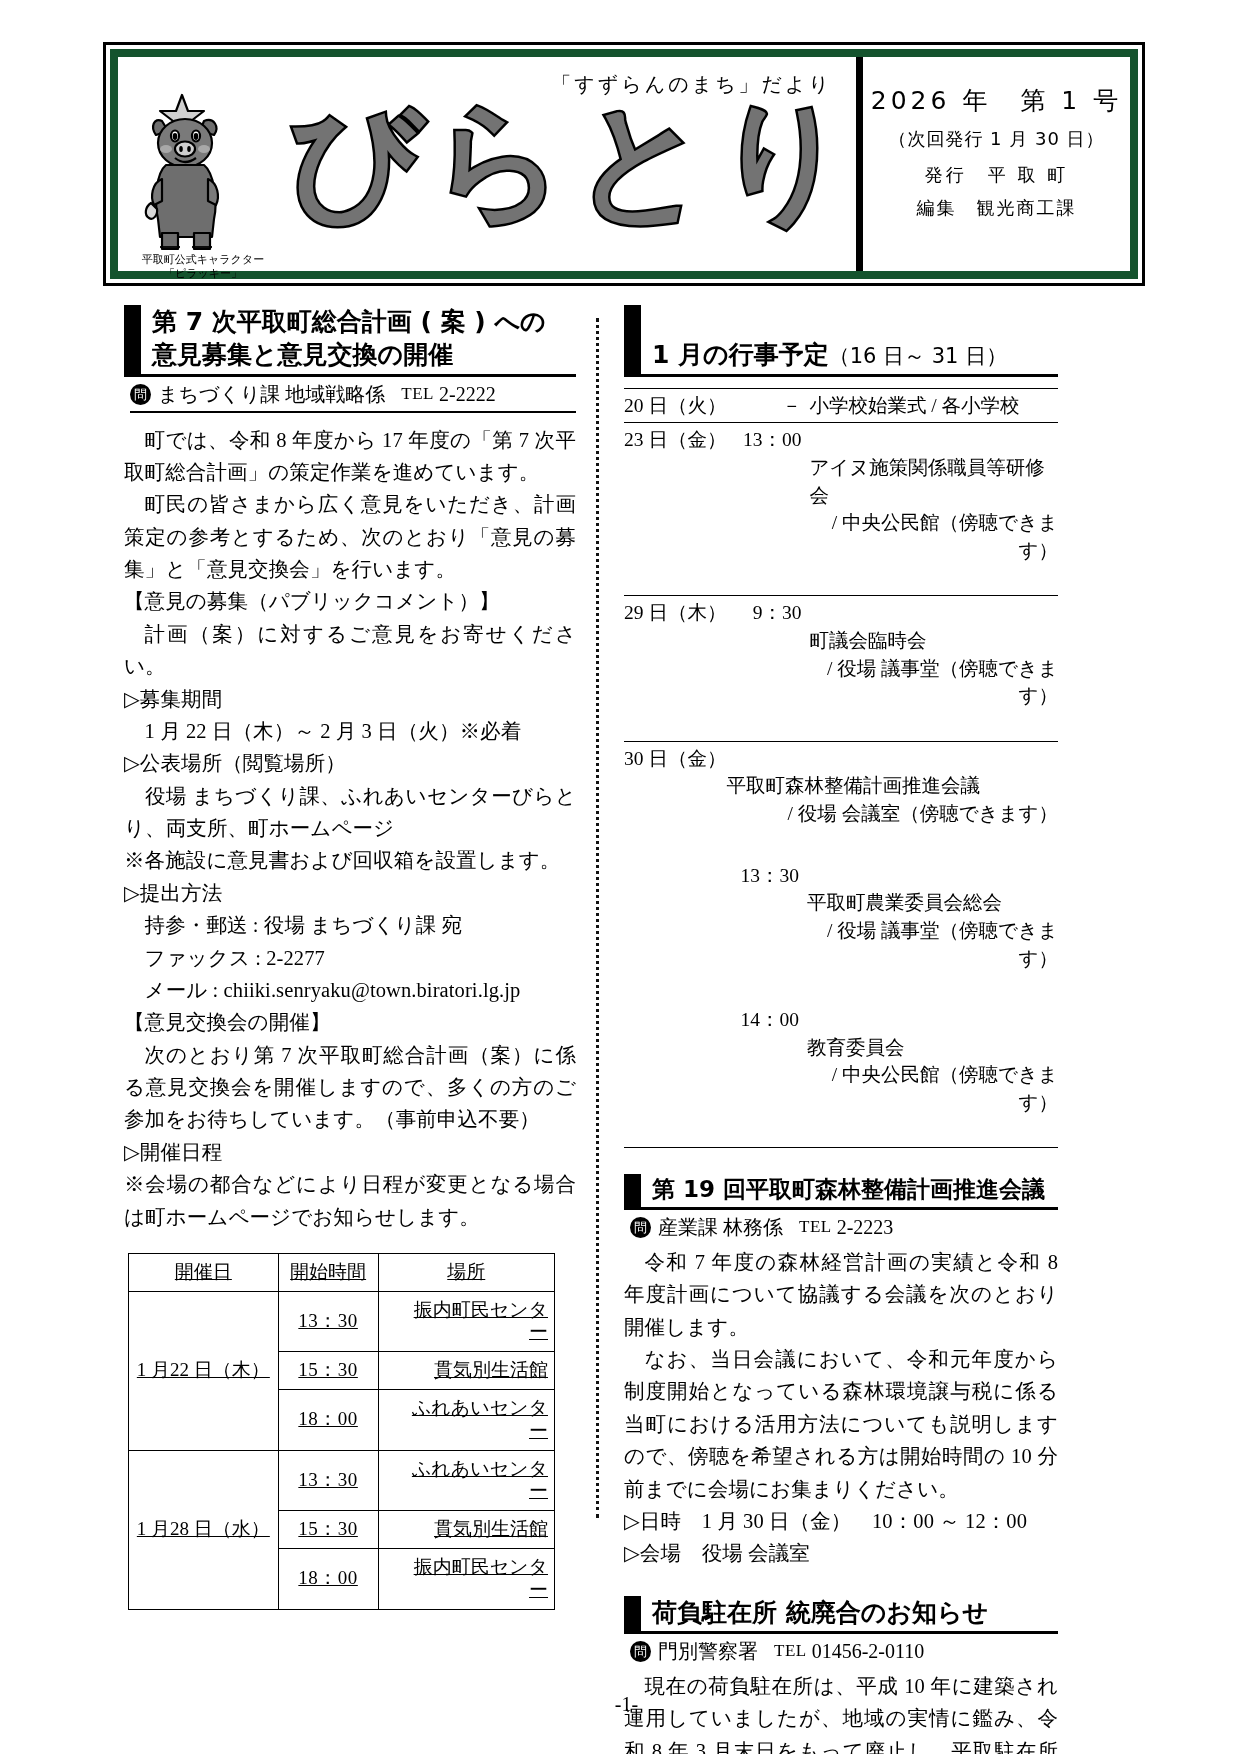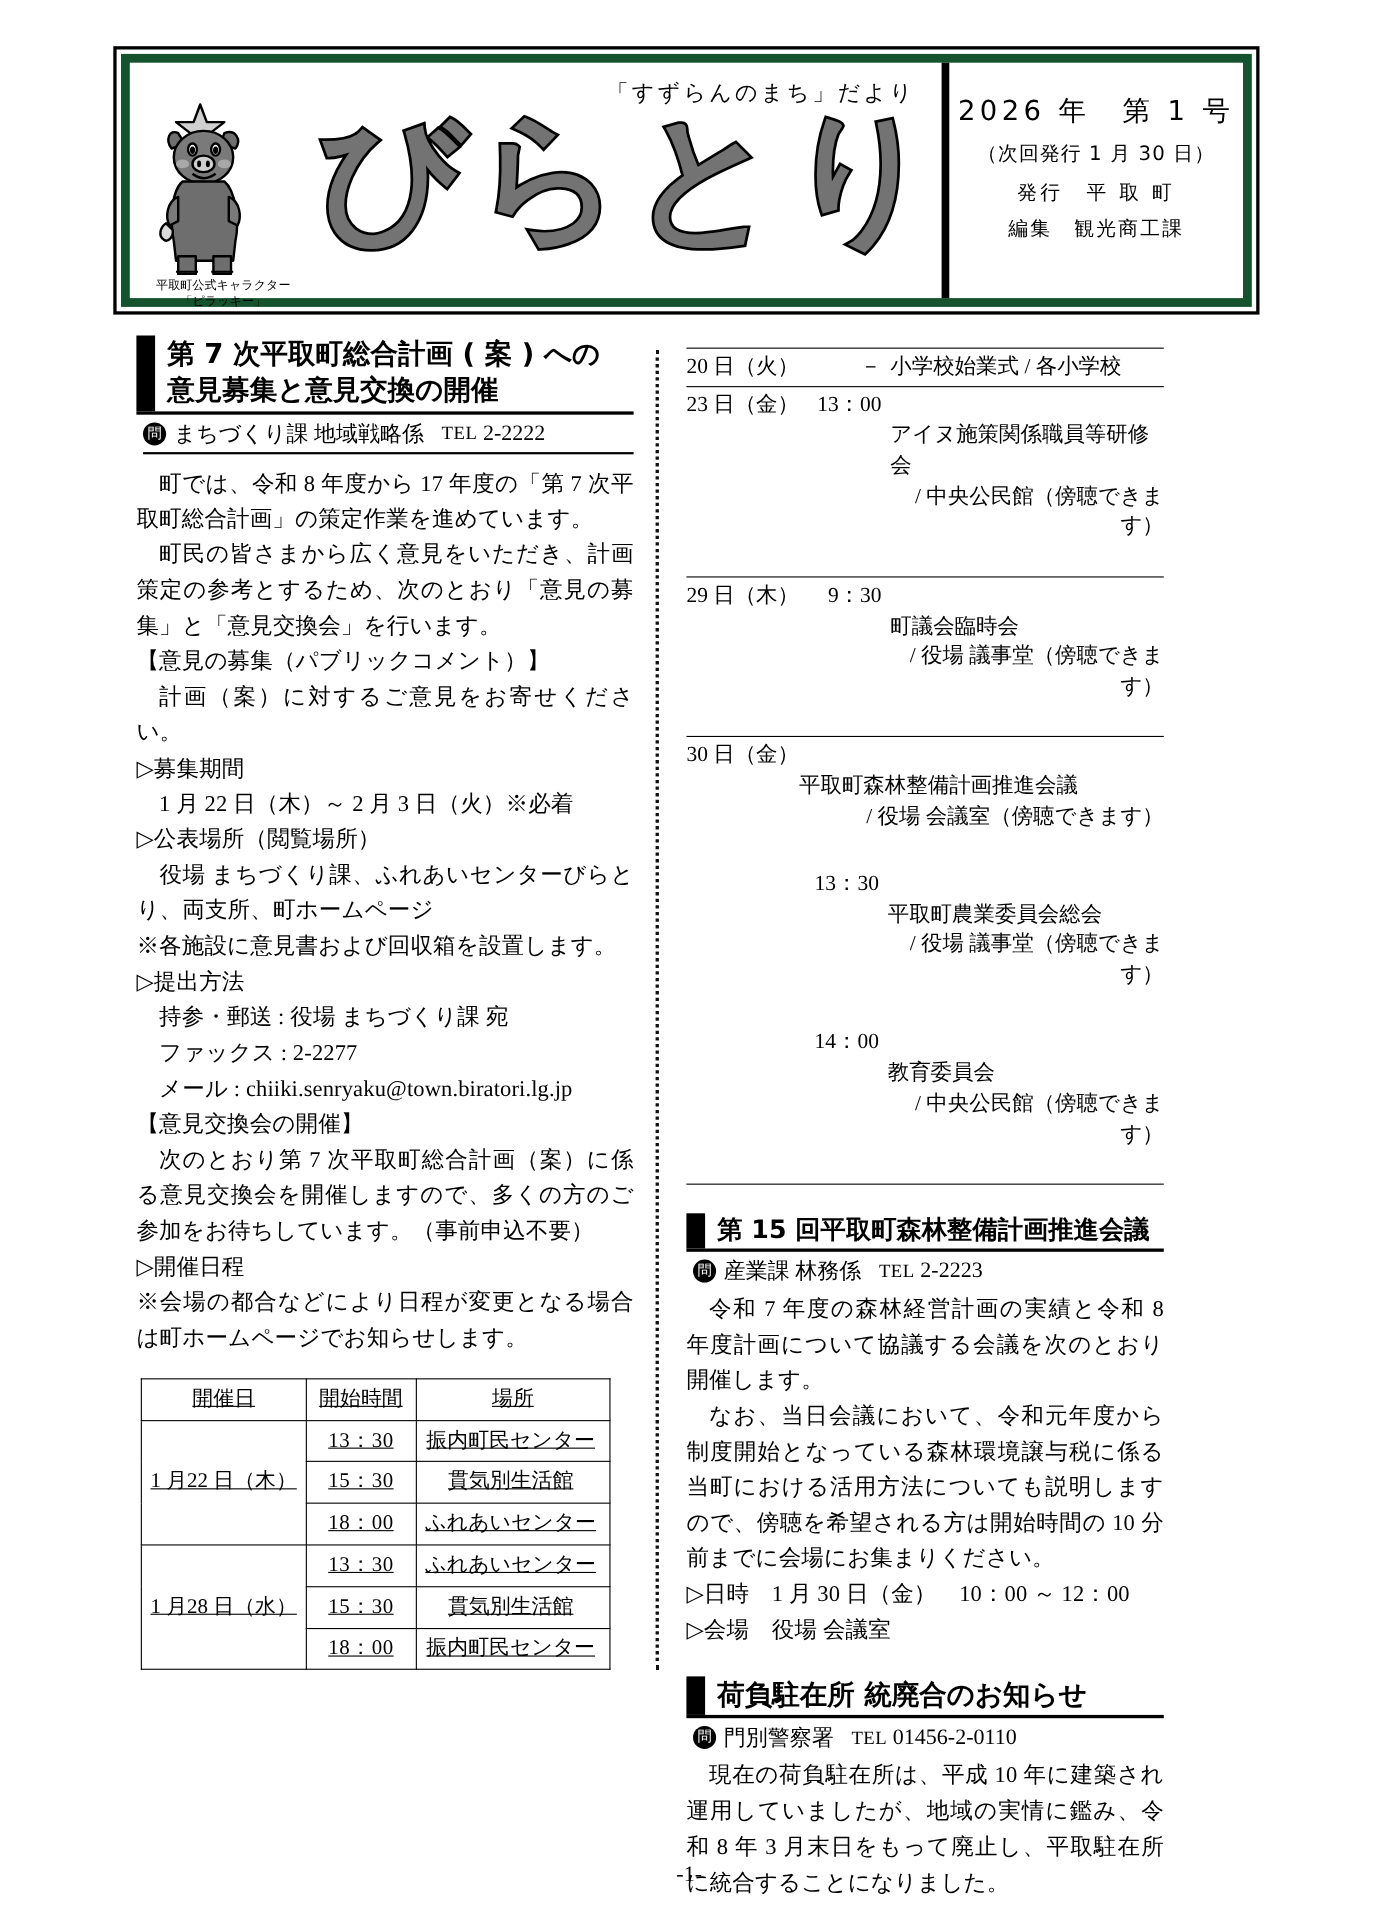--- a/index.html
+++ b/index.html
@@ -210,21 +210,21 @@
   }
   table.sched th, table.sched td {
     border: 1.5px solid #000;
     padding: 7px 6px;
     text-align: center;
     font-weight: normal;
     line-height: 1.2;
     height: 22px;
   }
   table.sched th { font-size: 19px; }
-  table.sched td.place { text-align: center; padding-left: 2px; }
+  table.sched td.place { text-align: right; padding-left: 21px; }
   table.sched td.time  { letter-spacing: 0.5px; }
   table.sched col.c1 { width: 150px; }
   table.sched col.c2 { width: 100px; }
   table.sched col.c3 { width: 177px; }
 
   
   .events {
     margin-top: 11px;
     font-size: 19.5px;
     line-height: 1.42;
@@ -405,20 +405,26 @@
         <td class="time">18：00</td>
         <td class="place">振内町民センター</td>
       </tr>
     </tbody>
   </table>
 
 </div>
 
 <div class="col-right">
 
+  <div class="sec-head">
+    <div class="bar"></div>
+    <div class="txt">
+      <span>1 月の行事予定</span><span class="sub">（16 日～ 31 日）</span>
+    </div>
+  </div>
 
   <div class="events">
     <div class="ev-row first">
       <span class="ev-date">20 日（火）</span>
       <span class="ev-time">－</span>
       <span class="ev-title">小学校始業式 / 各小学校</span>
     </div>
     <div class="ev-row">
       <span class="ev-date">23 日（金）</span>
       <span class="ev-time">13：00</span>
@@ -457,21 +463,21 @@
         <span>教育委員会</span>
         <span class="ind">/ 中央公民館（傍聴できます）</span>
       </span>
     </div>
   </div>
 
   <div class="gap-lg"></div>
 
   <div class="sec-head">
     <div class="bar"></div>
-    <div class="txt" style="font-size:23px;">第 15 回平取町森林整備計画推進会議</div>
+    <div class="txt" style="font-size:23px;">第 19 回平取町森林整備計画推進会議</div>
   </div>
 
   <div class="contact no-rule">
     <span class="ico-circle">問</span>
     <span class="dept">産業課 林務係</span>
     <span class="tel-label">TEL</span>
     <span class="tel-num">2-2223</span>
   </div>
 
   <p class="body indent">令和 7 年度の森林経営計画の実績と令和 8 年度計画について協議する会議を次のとおり開催します。</p>

